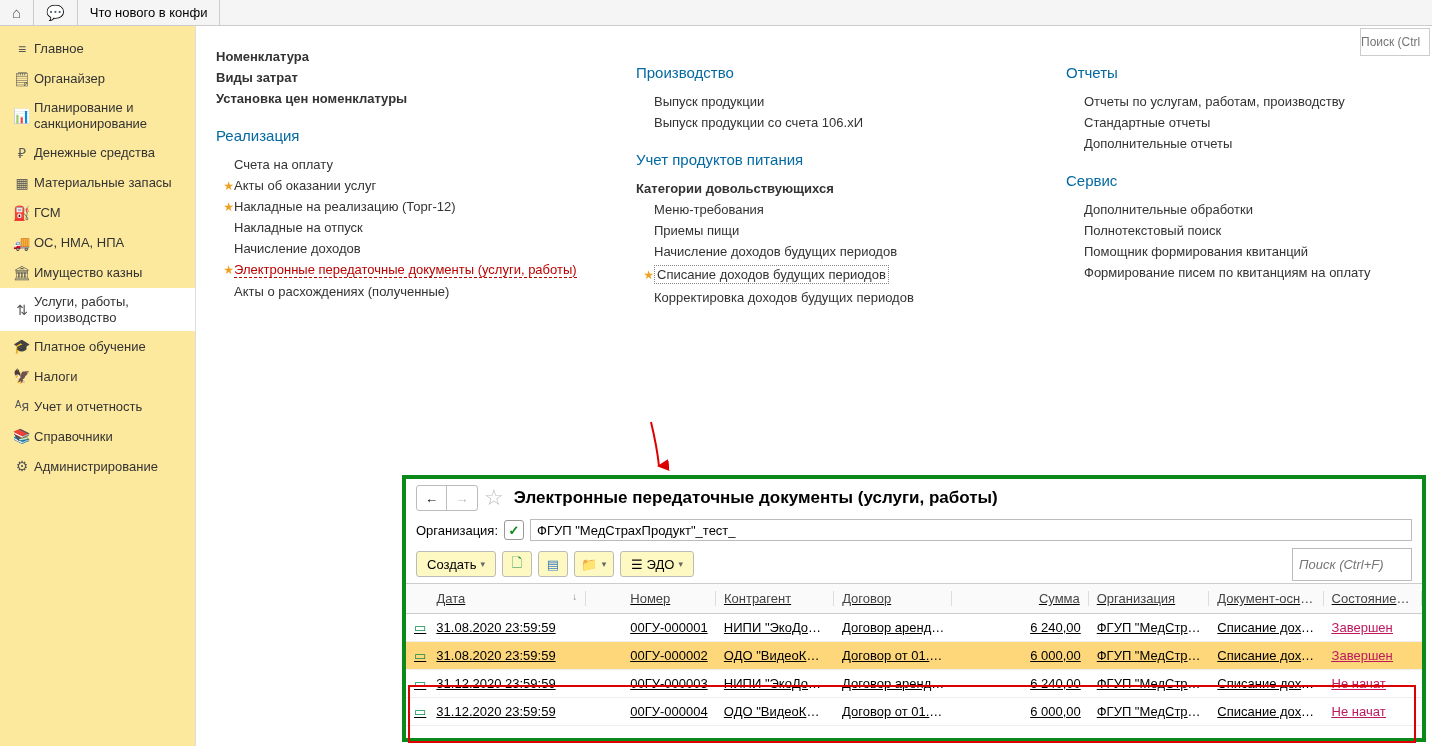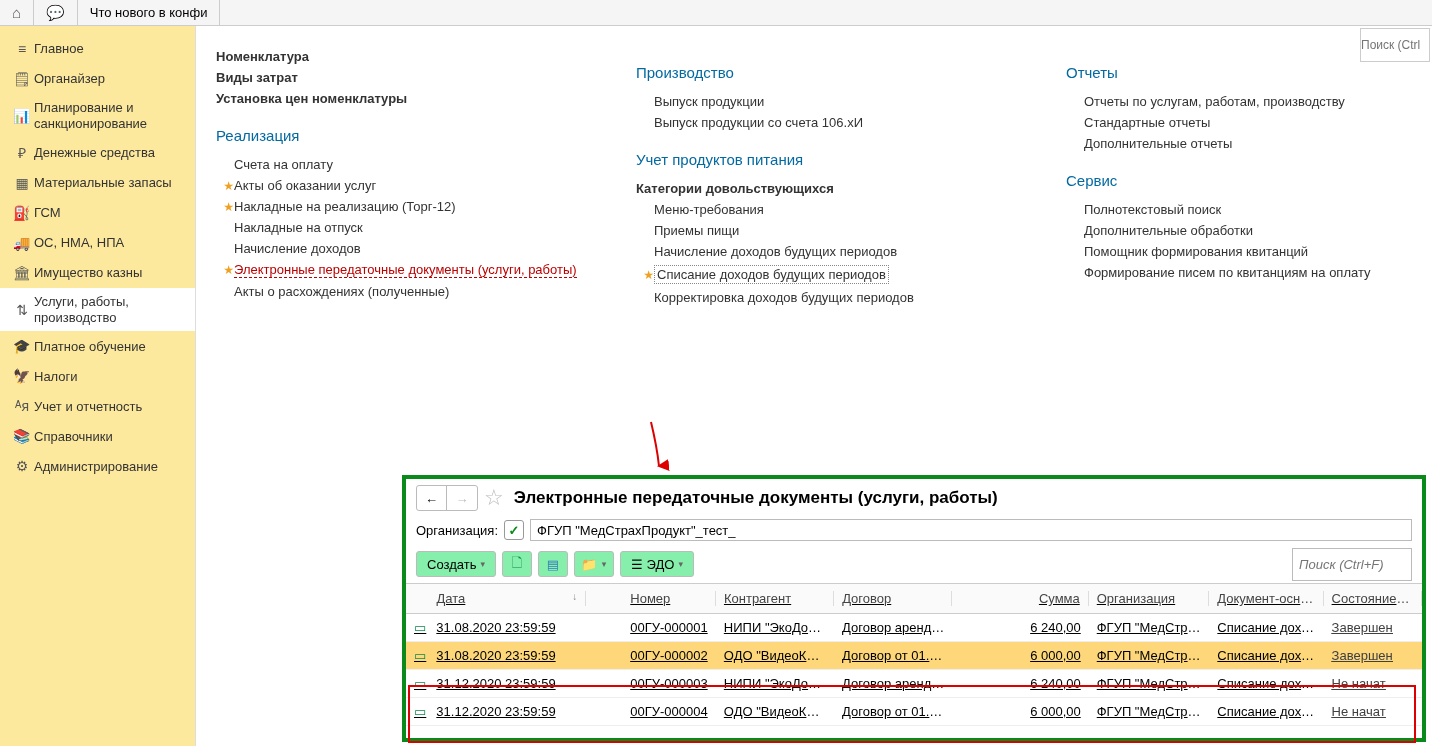--- a/index.html
+++ b/index.html
@@ -1,20 +1,20 @@
 <!DOCTYPE html>
 <html><head>
 <meta charset="utf-8">
 <style>
 * { box-sizing: border-box; margin: 0; padding: 0; font-family: Arial, sans-serif; font-size: 13px; }
 body { background: #fff; width: 1432px; height: 746px; overflow: hidden; position: relative; }
 .top-bar { height: 26px; border-bottom: 1px solid #ccc; display: flex; align-items: center; background: #f5f5f5; }
 .top-bar .tab-item { height: 26px; display: flex; align-items: center; padding: 0 12px; border-right: 1px solid #ccc; cursor: pointer; }
 .top-bar .icon { font-size: 15px; color: #555; }
-.search-top { position: absolute; right: 2px; top: 28px; height: 34px; width: 70px; border: 1px solid #ccc; padding: 2px 0; font-size: 12px; }
+.search-top { position: absolute; right: 2px; top: 28px; height: 28px; width: 70px; border: 1px solid #ccc; padding: 2px 0; font-size: 12px; }
 .layout { display: flex; height: calc(100% - 26px); }
 .sidebar { width: 196px; background: #fde99d; border-right: 1px solid #ddd; padding-top: 8px; }
 .sidebar-item { display: flex; align-items: center; padding: 6px 10px; cursor: pointer; color: #333; min-height: 30px; }
 .sidebar-item.active { background: #fff; }
 .sidebar-item .icon { width: 24px; text-align: center; color: #555; font-size: 14px; }
 .sidebar-item .label { flex: 1; font-size: 13px; line-height: 1.2; }
 .main { flex: 1; position: relative; overflow: hidden; }
 .columns { display: flex; padding: 20px 0 0 20px; }
 .col { width: 420px; }
 .col:nth-child(2){ width: 430px; }
@@ -31,40 +31,40 @@
 .wf-header { display: flex; align-items: center; padding: 6px 10px 4px 10px; gap: 6px; }
 .nav-btns { display: flex; border: 1px solid #bbb; border-radius: 3px; }
 .nav-btn { width: 30px; height: 24px; display: flex; align-items: center; justify-content: center; cursor: pointer; }
 .nav-btn:first-child { border-right: 1px solid #bbb; }
 .wf-title { font-size: 17px; font-weight: bold; margin-left: 4px; }
 .star-outline { font-size: 22px; color: #bbb; }
 .org-row { display: flex; align-items: center; padding: 4px 10px; gap: 6px; }
 .org-row input[type=text] { flex: 1; height: 22px; border: 1px solid #bbb; padding: 0 6px; }
 .chk { width: 20px; height: 20px; border: 1px solid #999; border-radius: 3px; display: flex; align-items: center; justify-content: center; color: #0a8a1a; font-weight: bold; background: #fff; }
 .toolbar { display: flex; align-items: center; padding: 6px 10px; gap: 6px; }
-.btn { height: 26px; border: 1px solid #bbb; border-radius: 3px; background: #86efac; padding: 0 10px; display: flex; align-items: center; gap: 4px; cursor: pointer; }
+.btn { height: 26px; border: 1px solid #bbb; border-radius: 3px; background: #fef9c3; padding: 0 10px; display: flex; align-items: center; gap: 4px; cursor: pointer; }
 .btn.icon-only { padding: 0; width: 30px; justify-content: center; }
 .btn .caret { font-size: 9px; color: #666; }
 .search-field { position: absolute; right: 10px; width: 120px; height: 33px; border: 1px solid #bbb; padding: 0 6px; font-style: italic; }
 .table { border-top: 1px solid #ccc; text-decoration: underline; }
 .row { display: flex; border-bottom: 1px solid #eee; height: 28px; align-items: center; }
 .row.header { background: #fafafa; border-bottom: 1px solid #ccc; height: 30px; font-size: 12px; color: #444; }
 .row.header .cell { border-right: 1px solid #ddd; }
 .row.selected { background: #fdd77a; }
 .cell { padding: 0 8px; overflow: hidden; white-space: nowrap; text-overflow: ellipsis; }
 .c-ico { width: 24px; text-align: center; color: #0a8a4a; font-size: 13px; }
 .c-date { width: 195px; }
 .c-num { width: 114px; margin-left: 36px; }
 .c-kont { width: 145px; }
 .c-dog { width: 145px; }
 .c-sum { width: 168px; text-align: right; }
 .c-org { width: 148px; }
 .c-doc { width: 140px; }
 .c-status { width: 120px; }
-.c-status a { color: #404040; text-decoration: underline; cursor: pointer; }
+.c-status a { color: #be185d; text-decoration: underline; cursor: pointer; }
 .sort-arrow { float: right; color: #888; font-size: 10px; }
 .red-box { position: absolute; left: 2px; right: 6px; top: 206px; height: 58px; border: 2px solid #d00; pointer-events: none; }
 </style>
 </head>
 <body>
 
 <div class="top-bar">
   <div class="tab-item">
       <span class="icon">⌂</span>
     </div>
@@ -209,24 +209,24 @@
             <span class="txt">Отчеты по услугам, работам, производству</span>
           </div>
           <div class="link-row">
             <span class="txt">Стандартные отчеты</span>
           </div>
           <div class="link-row">
             <span class="txt">Дополнительные отчеты</span>
           </div>
           <div class="group-title">Сервис</div>
           <div class="link-row">
+            <span class="txt">Дополнительные обработки</span>
+          </div>
+          <div class="link-row">
             <span class="txt">Полнотекстовый поиск</span>
-          </div>
-          <div class="link-row">
-            <span class="txt">Дополнительные обработки</span>
           </div>
           <div class="link-row">
             <span class="txt">Помощник формирования квитанций</span>
           </div>
           <div class="link-row">
             <span class="txt">Формирование писем по квитанциям на оплату</span>
           </div>
         </div>
       </div>
     <div class="arrow">

